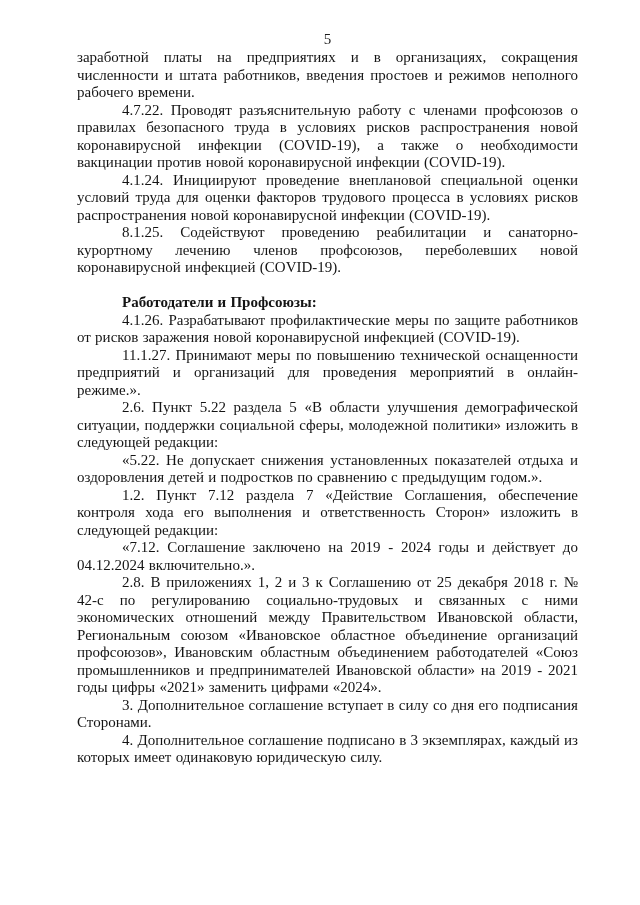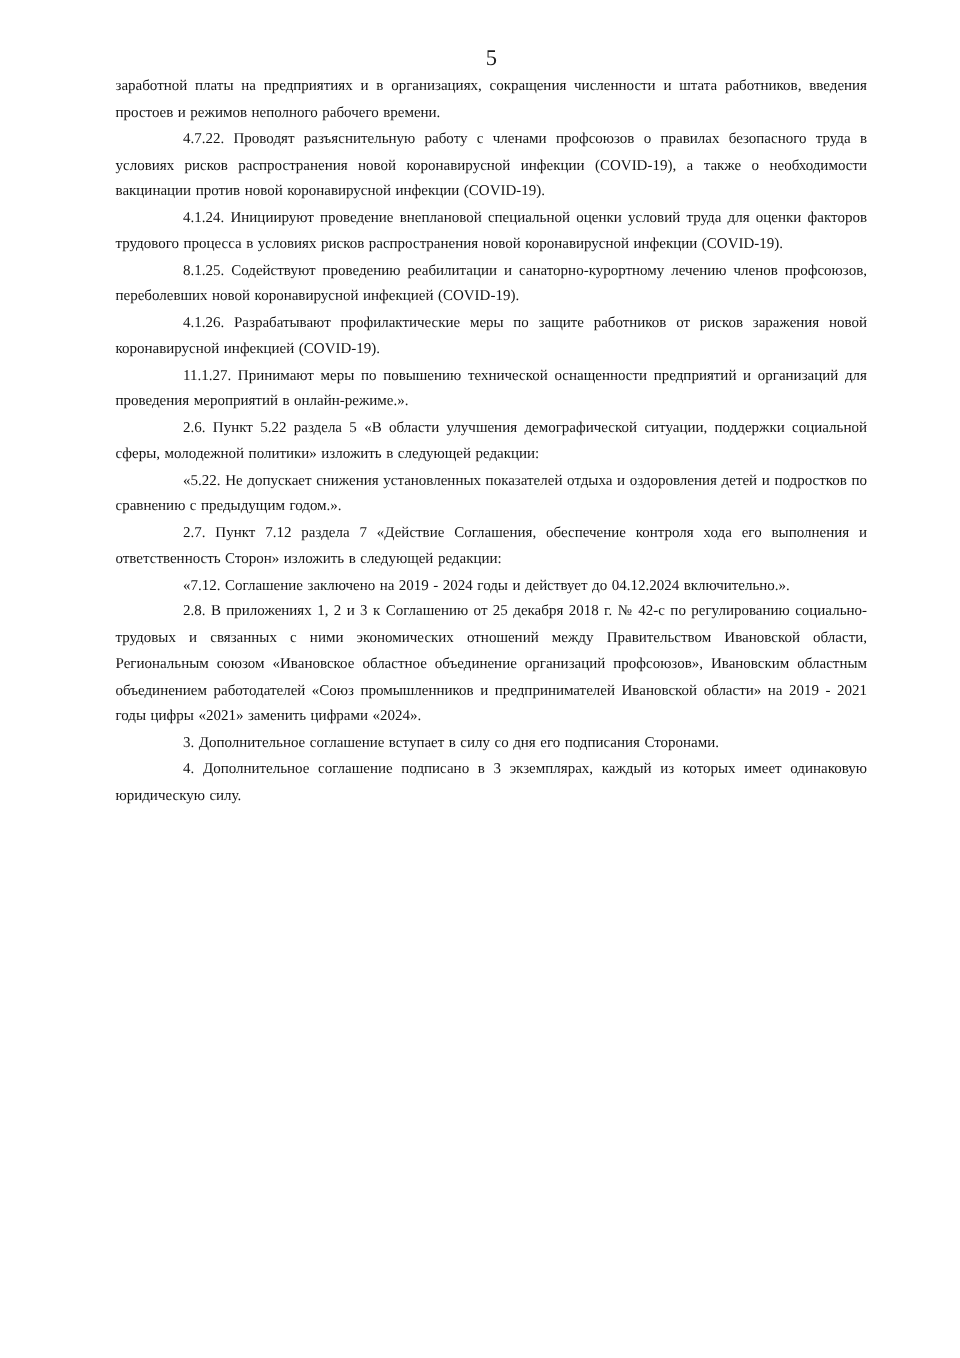--- a/index.html
+++ b/index.html
@@ -28,21 +28,21 @@
     text-align: center;
     font-size: 15px;
     line-height: 17px;
     color: #1d1d1d;
   }
   .body-text {
     position: absolute;
     top: 49px;
     left: 77px;
     width: 501px;
-    font-size: 10px;
+    font-size: 15px;
     line-height: 17.5px;
     text-align: justify;
     color: #141414;
   }
   .body-text p {
     margin: 0;
     padding: 0;
     text-indent: 45px;
     word-spacing: 0.5px;
   }
@@ -59,23 +59,24 @@
 </head>
 <body>
 
 <div class="sheet">
   <div class="page-number">5</div>
   <div class="body-text">
       <p class="no-indent">заработной платы на предприятиях и в организациях, сокращения численности и штата работников, введения простоев и режимов неполного рабочего времени.</p>
       <p>4.7.22. Проводят разъяснительную работу с членами профсоюзов о правилах безопасного труда в условиях рисков распространения новой коронавирусной инфекции (COVID-19), а также о необходимости вакцинации против новой коронавирусной инфекции (COVID-19).</p>
       <p>4.1.24. Инициируют проведение внеплановой специальной оценки условий труда для оценки факторов трудового процесса в условиях рисков распространения новой коронавирусной инфекции (COVID-19).</p>
       <p>8.1.25. Содействуют проведению реабилитации и санаторно-курортному лечению членов профсоюзов, переболевших новой коронавирусной инфекцией (COVID-19).</p>
+      <p class="bold space-before">Работодатели и Профсоюзы:</p>
       <p>4.1.26. Разрабатывают профилактические меры по защите работников от рисков заражения новой коронавирусной инфекцией (COVID-19).</p>
       <p>11.1.27. Принимают меры по повышению технической оснащенности предприятий и организаций для проведения мероприятий в онлайн-режиме.».</p>
       <p>2.6. Пункт 5.22 раздела 5 «В области улучшения демографической ситуации, поддержки социальной сферы, молодежной политики» изложить в следующей редакции:</p>
       <p>«5.22. Не допускает снижения установленных показателей отдыха и оздоровления детей и подростков по сравнению с предыдущим годом.».</p>
-      <p>2.7. Пункт 7.12 раздела 7 «Действие Соглашения, обеспечение контроля хода его выполнения и ответственность Сторон» изложить в следующей редакции:</p>
+      <p>1.2. Пункт 7.12 раздела 7 «Действие Соглашения, обеспечение контроля хода его выполнения и ответственность Сторон» изложить в следующей редакции:</p>
       <p>«7.12. Соглашение заключено на 2019 - 2024 годы и действует до 04.12.2024 включительно.».</p>
       <p>2.8. В приложениях 1, 2 и 3 к Соглашению от 25 декабря 2018 г. № 42-с по регулированию социально-трудовых и связанных с ними экономических отношений между Правительством Ивановской области, Региональным союзом «Ивановское областное объединение организаций профсоюзов», Ивановским областным объединением работодателей «Союз промышленников и предпринимателей Ивановской области» на 2019 - 2021 годы цифры «2021» заменить цифрами «2024».</p>
       <p>3. Дополнительное соглашение вступает в силу со дня его подписания Сторонами.</p>
       <p>4. Дополнительное соглашение подписано в 3 экземплярах, каждый из которых имеет одинаковую юридическую силу.</p>
     </div>
 </div>
 
 </body></html>

